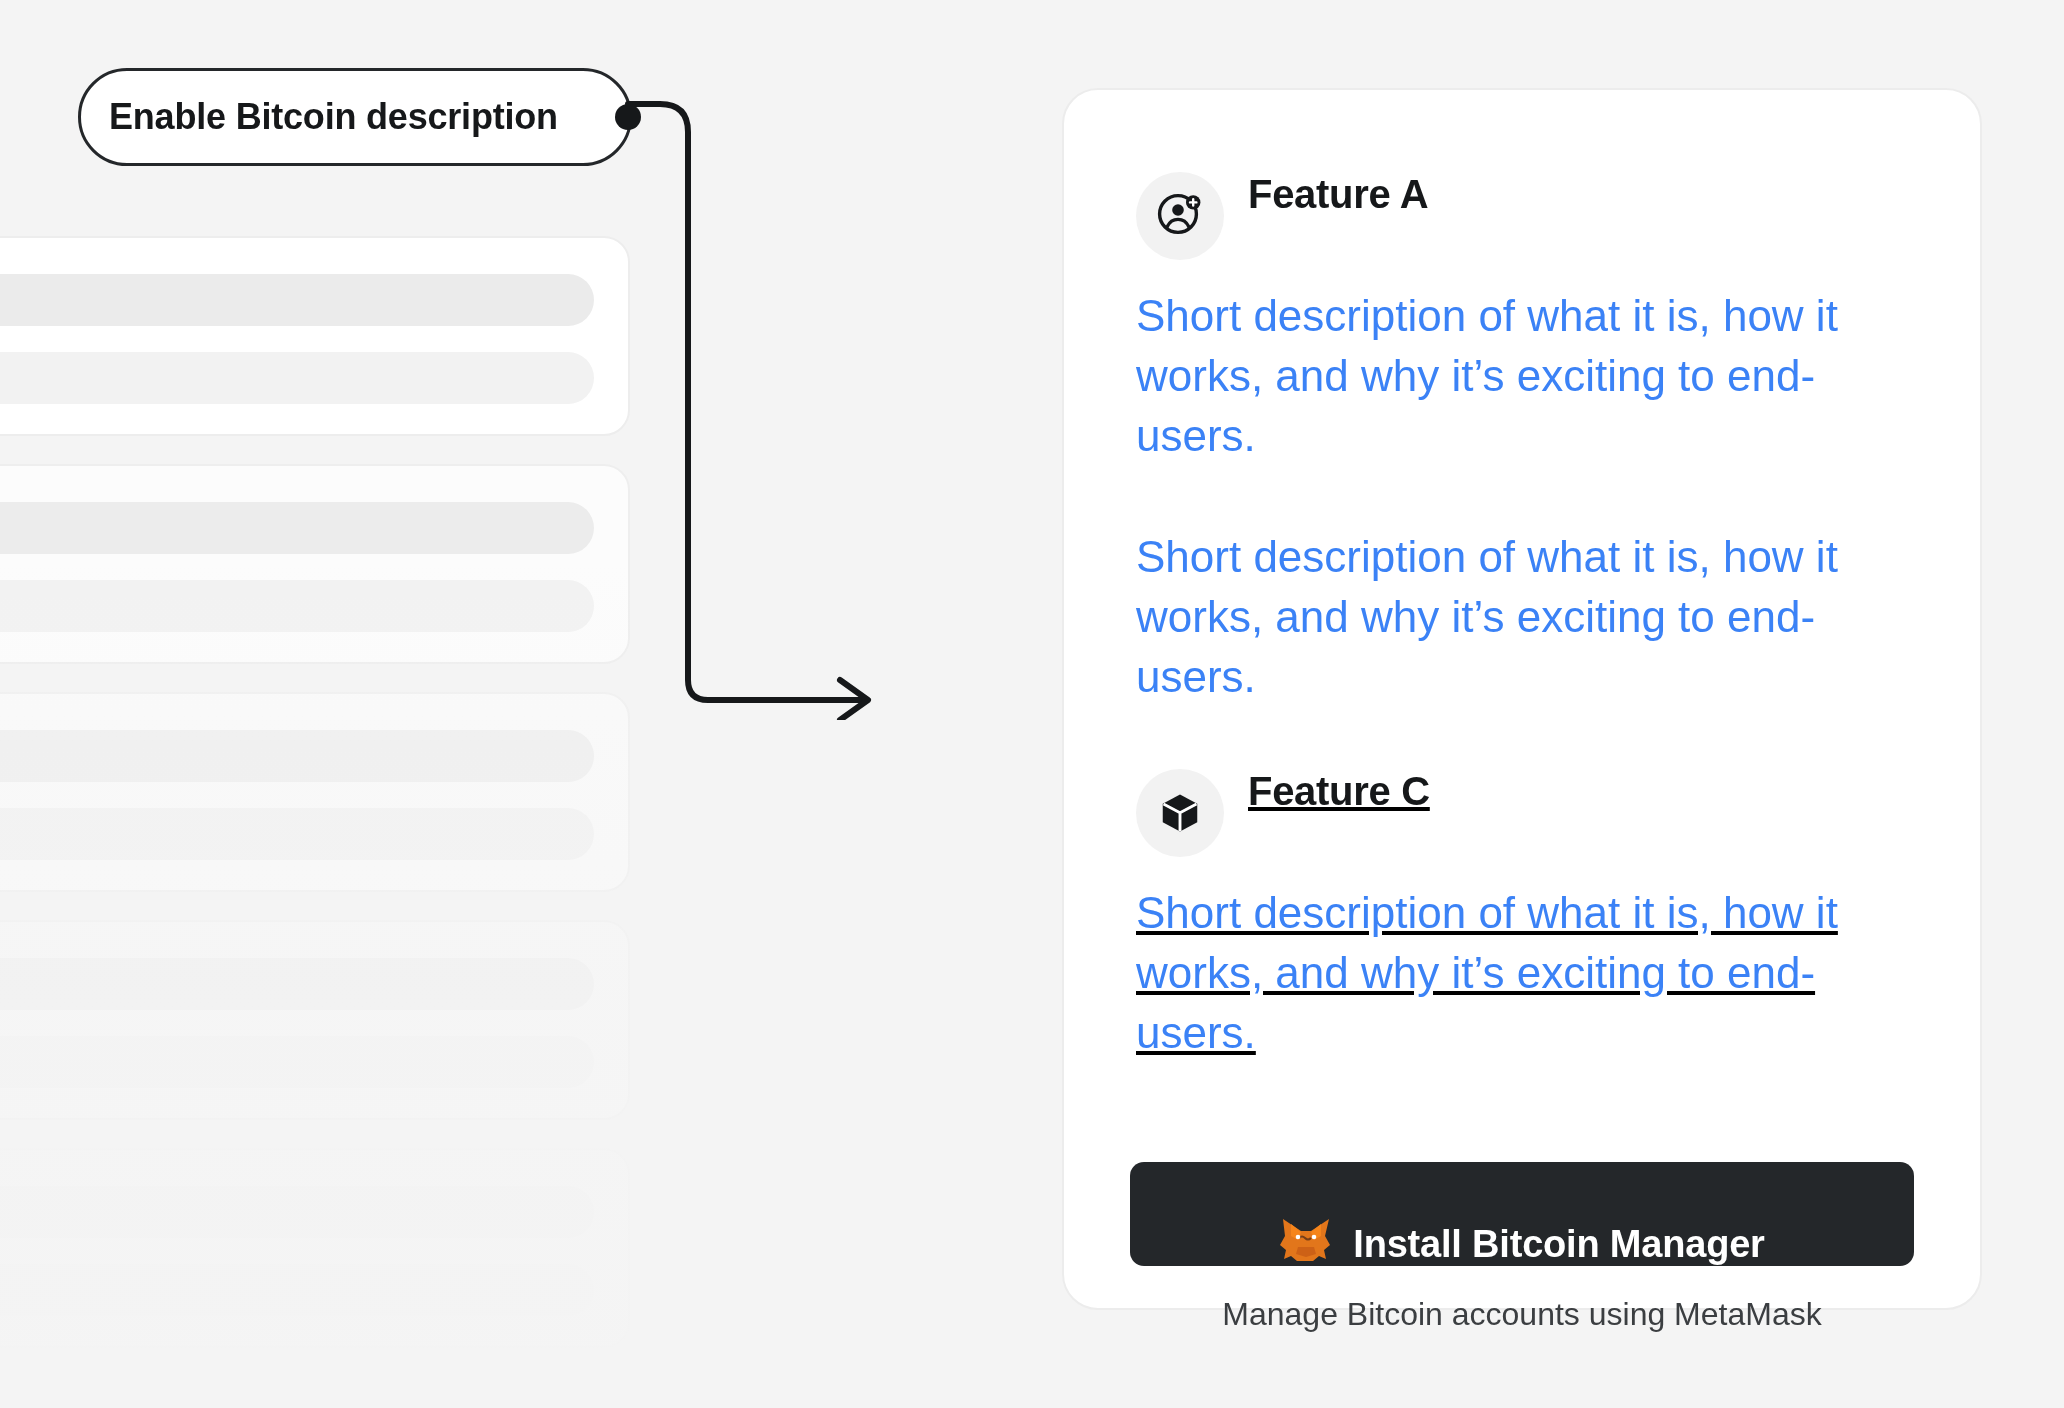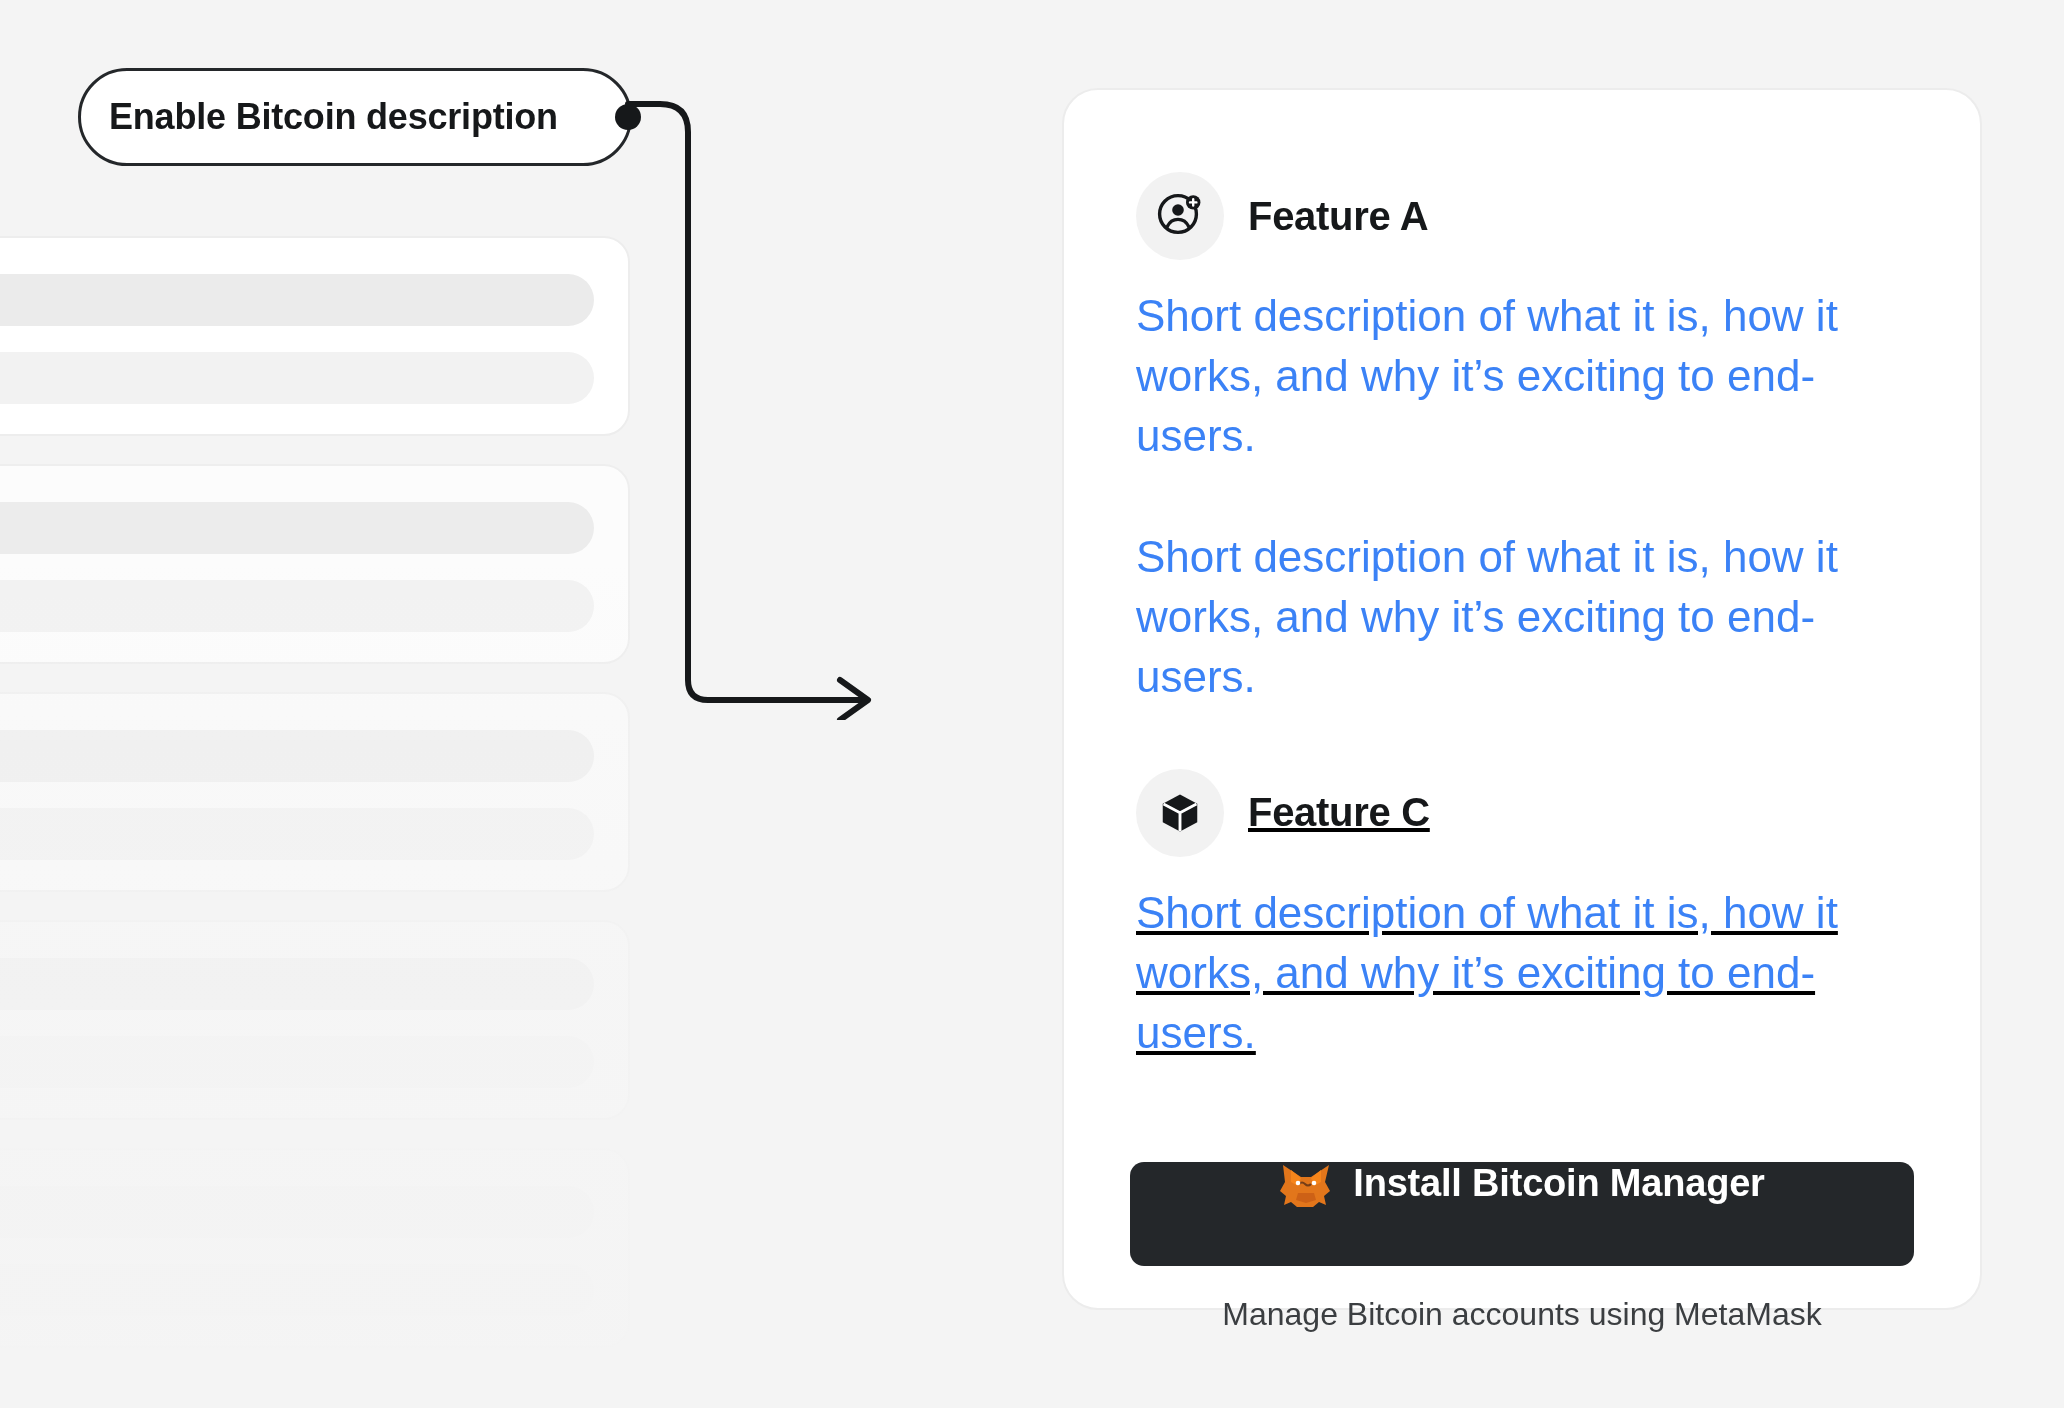--- a/index.html
+++ b/index.html
@@ -110,21 +110,20 @@
     flex-direction: column;
   }
   .panel-body {
     padding: 82px 72px 34px 72px;
     flex: 1 1 auto;
   }
   .feature { margin-bottom: 62px; }
   .feature:last-child { margin-bottom: 10px; text-decoration: underline; }
   .feature-head {
     display: flex;
-    align-items: center;
     gap: 24px;
     margin-bottom: 26px;
   }
   .feature-icon {
     width: 88px;
     height: 88px;
     border-radius: 50%;
     background: #f2f2f2;
     display: flex;
     align-items: center;
@@ -155,21 +154,21 @@
     align-items: center;
   }
   .install-btn {
     width: 100%;
     height: 104px;
     border-radius: 14px;
     background: #24272a;
     border: none;
     color: #ffffff;
     display: flex;
-    align-items: flex-start;
+    align-items: flex-end;
     justify-content: center;
     gap: 20px;
     cursor: pointer;
   }
   .install-btn-label {
     font-size: 38px;
     font-weight: 700;
     letter-spacing: -0.2px;
   }
   .fox {

